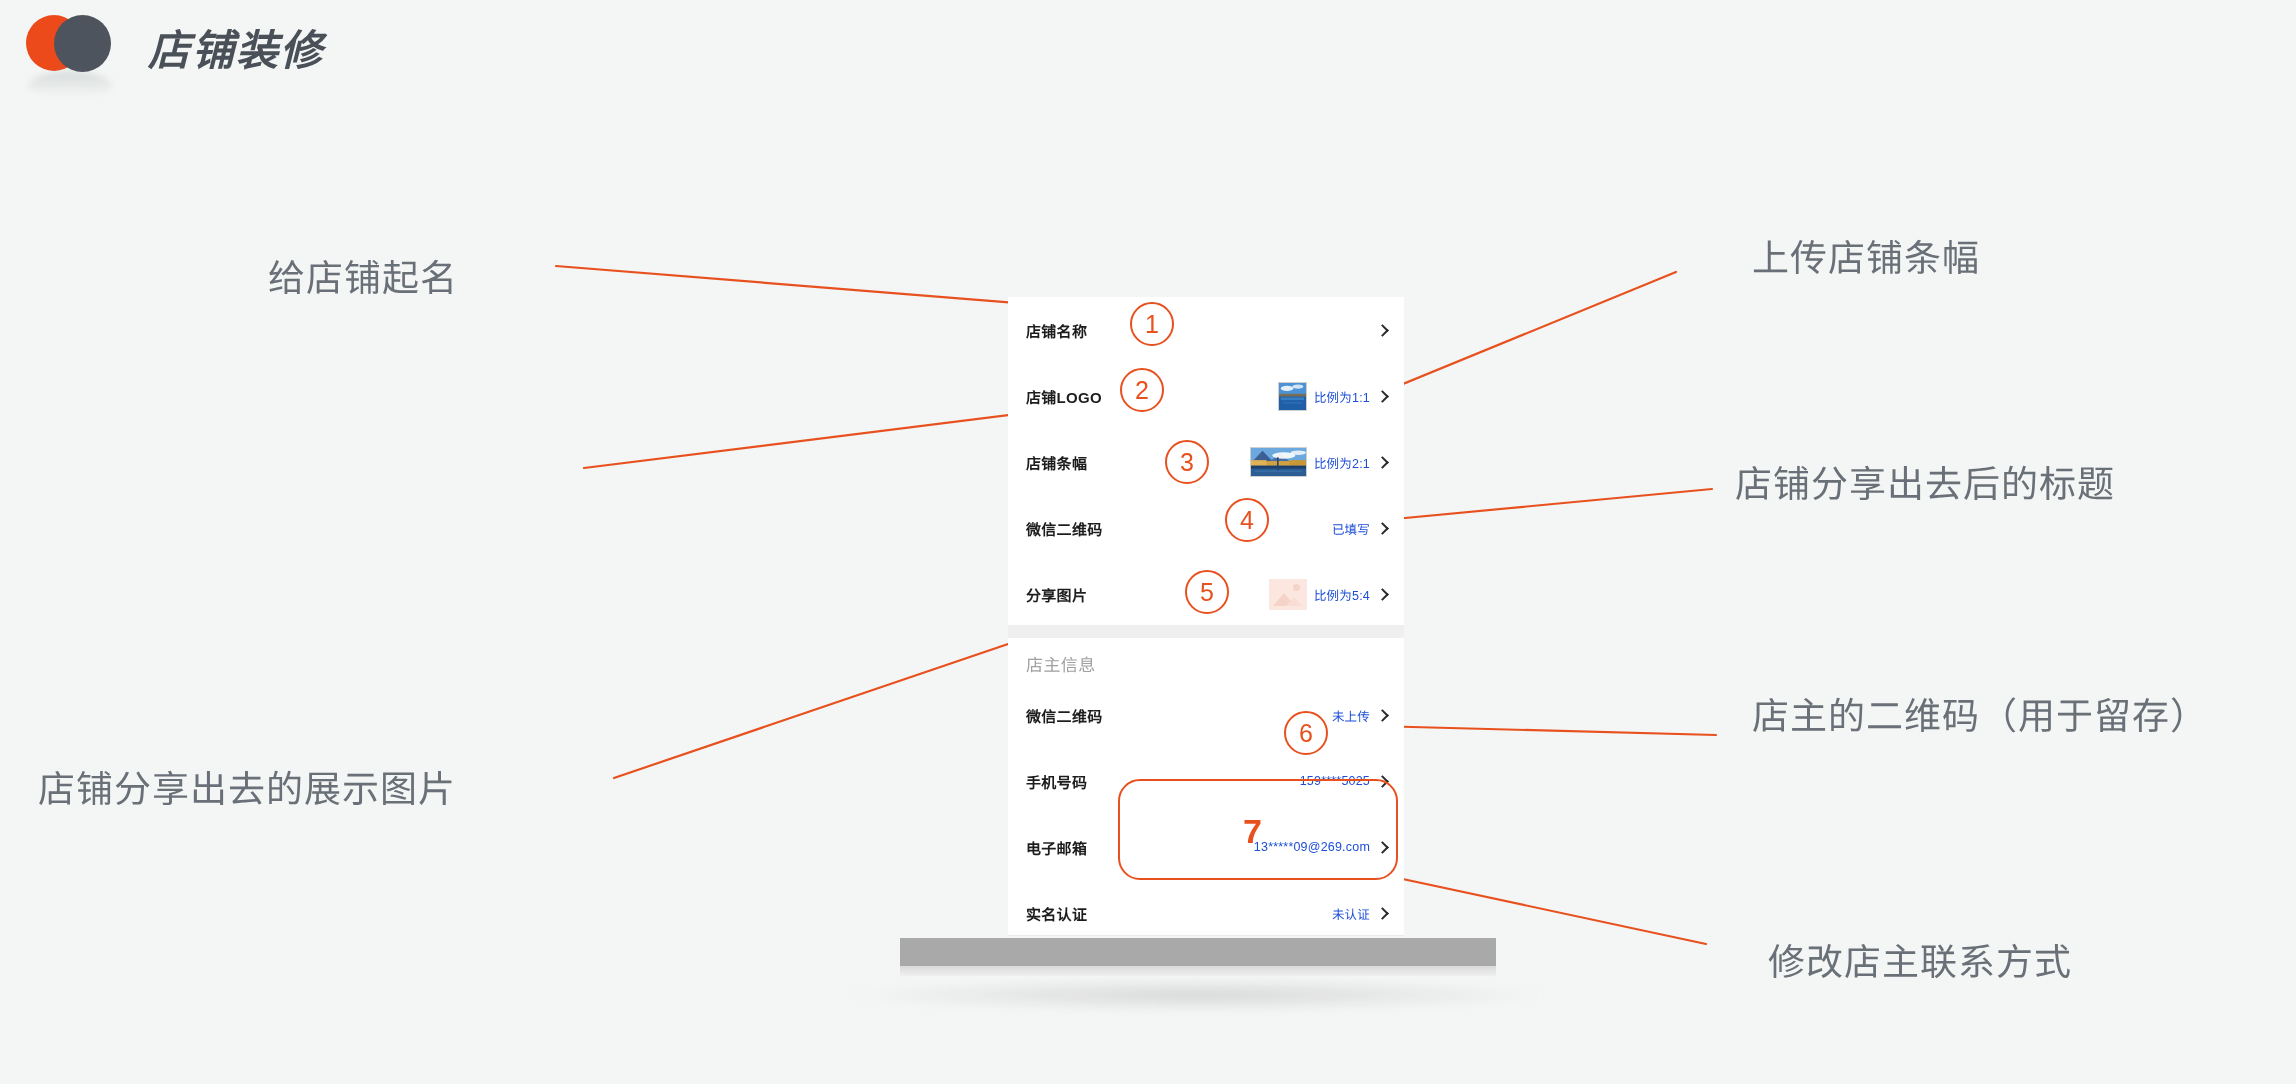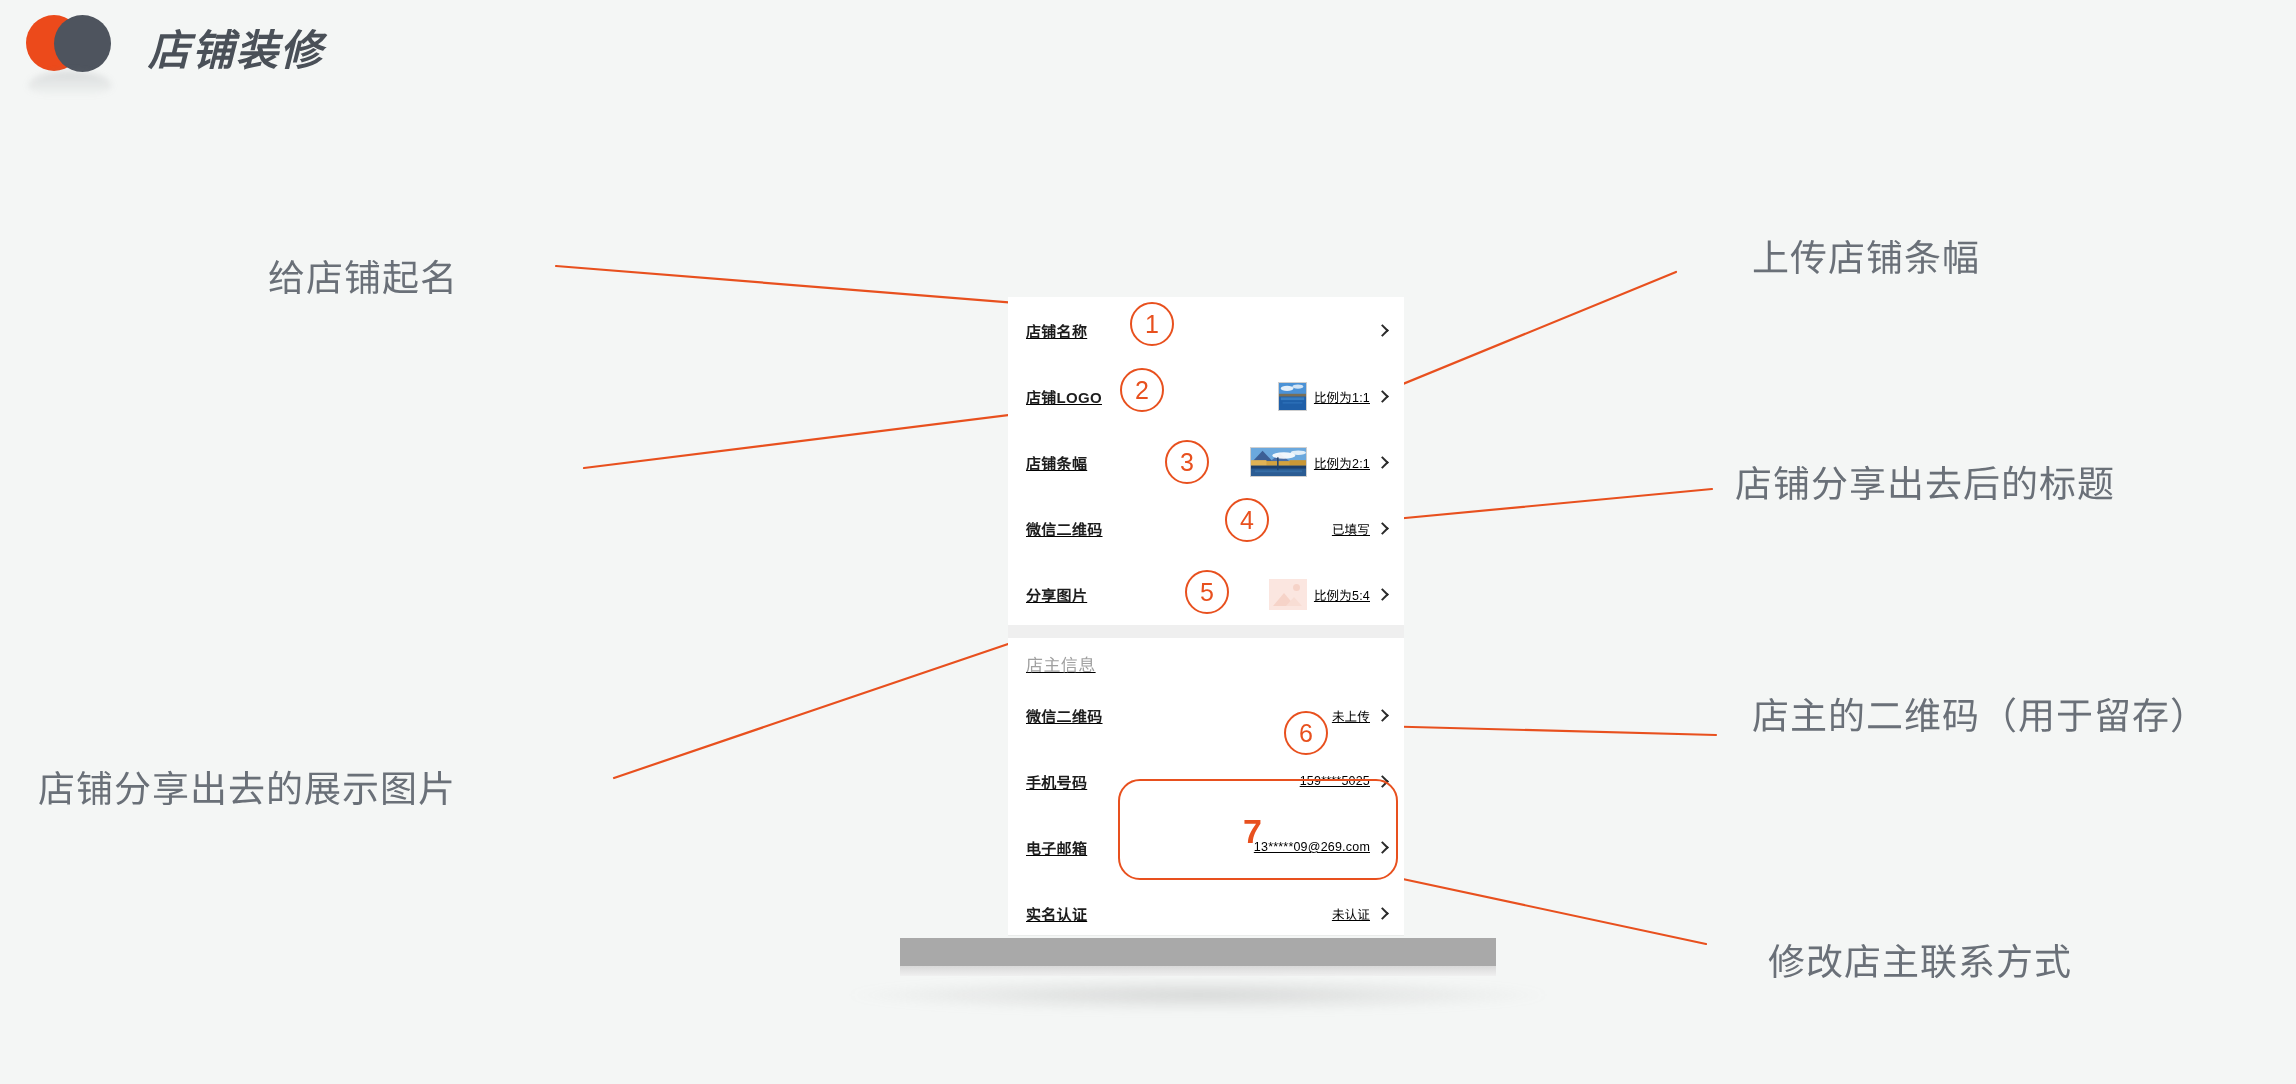--- a/index.html
+++ b/index.html
@@ -61,38 +61,38 @@
 
   
   .leaders{position:absolute;left:0;top:0;width:2296px;height:1084px;pointer-events:none;}
 
   
   .panel{
     position:absolute;left:1008px;top:297px;width:396px;height:638px;
     background:#efefef;
     box-shadow:0 1px 0 rgba(0,0,0,.04);
   }
-  .card{background:#ffffff;width:100%;text-decoration:underline;}
+  .card{background:#ffffff;width:100%;}
   .card.top{height:328px;}
   .gap{height:13px;background:#efefef;}
   .card.bottom{height:297px;}
 
   .row{
     position:relative;height:66px;display:flex;align-items:center;
     padding:0 16px 0 18px;box-sizing:border-box;
   }
   .row .label{
     font-size:15px;font-weight:700;color:#1d1d1d;white-space:nowrap;
     letter-spacing:.3px;
   }
   .row .right{
     margin-left:auto;display:flex;align-items:center;gap:7px;
   }
   .row .value{
-    font-size:12.5px;color:#000000;white-space:nowrap;letter-spacing:.2px;
+    font-size:12.5px;color:#1d4ed8;white-space:nowrap;letter-spacing:.2px;
   }
   .chev{
     display:inline-block;width:11px;height:11px;position:relative;flex:none;
   }
   .chev::before{
     content:"";position:absolute;left:1px;top:1px;width:7px;height:7px;
     border-right:2.4px solid #2a2a2a;border-top:2.4px solid #2a2a2a;
     transform:rotate(45deg);
   }
   .section-head{

